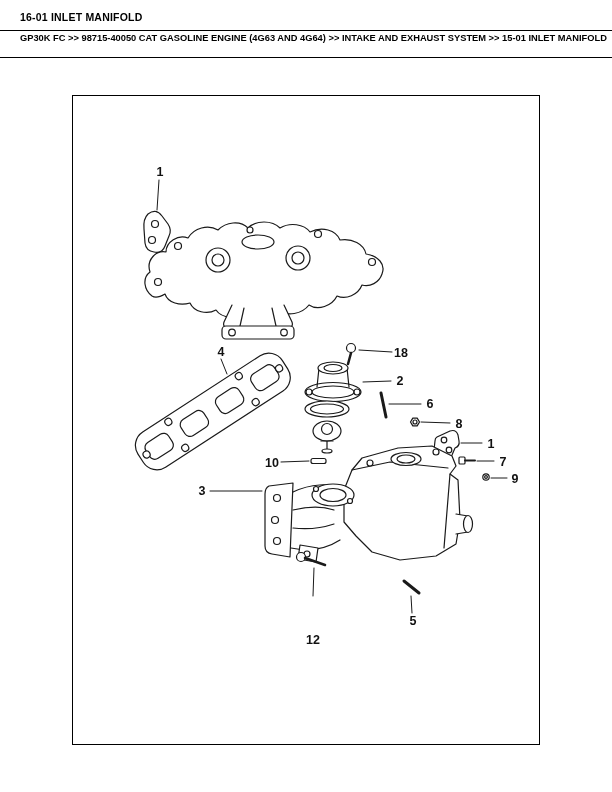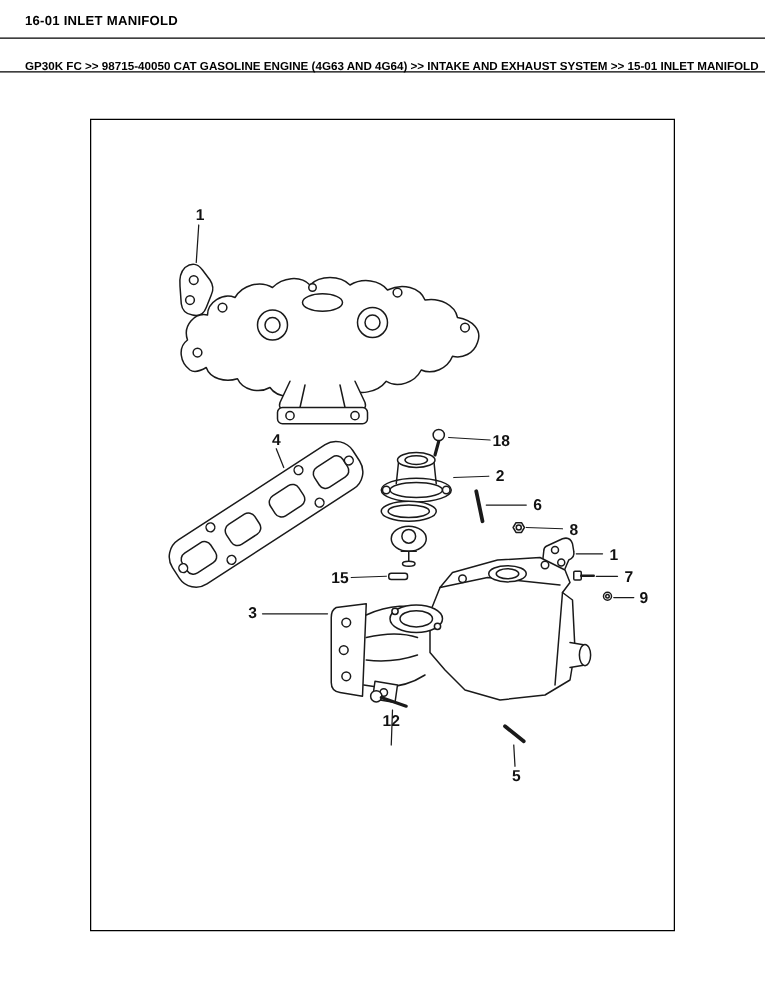--- a/index.html
+++ b/index.html
@@ -11,21 +11,21 @@
   }
   .page-title {
     position:absolute; left:20px; top:11px;
     font-size:10.5px; font-weight:bold; letter-spacing:0.2px;
     white-space:nowrap;
   }
   .rule { position:absolute; left:0; width:612px; border-top:1px solid #000; }
   .rule-top { top:30px; }
   .rule-bottom { top:57px; }
   .breadcrumb {
-    position:absolute; left:20px; top:48px;
+    position:absolute; left:20px; top:33px;
     font-size:9.3px; font-weight:bold; white-space:nowrap;
   }
   .diagram-frame {
     position:absolute; left:72px; top:95px; width:468px; height:650px;
     border:1px solid #000; background:#ffffff;
   }
   svg.drawing { position:absolute; left:0; top:0; width:612px; height:792px; }
   .callout {
     position:absolute; transform:translate(-50%,-50%);
     font-size:12.5px; font-weight:bold; color:#111;
@@ -188,18 +188,18 @@
 
   <span class="callout" style="left:160px; top:172px;">1</span>
   <span class="callout" style="left:221px; top:352px;">4</span>
   <span class="callout" style="left:401px; top:353px;">18</span>
   <span class="callout" style="left:400px; top:381px;">2</span>
   <span class="callout" style="left:430px; top:404px;">6</span>
   <span class="callout" style="left:459px; top:424px;">8</span>
   <span class="callout" style="left:491px; top:444px;">1</span>
   <span class="callout" style="left:503px; top:462px;">7</span>
   <span class="callout" style="left:515px; top:479px;">9</span>
-  <span class="callout" style="left:272px; top:463px;">15</span>
+  <span class="callout" style="left:272px; top:463px;">10</span>
   <span class="callout" style="left:202px; top:491px;">3</span>
-  <span class="callout" style="left:313px; top:577px;">12</span>
+  <span class="callout" style="left:313px; top:640px;">12</span>
   <span class="callout" style="left:413px; top:621px;">5</span>
 
 </div>
 
 </body></html>

